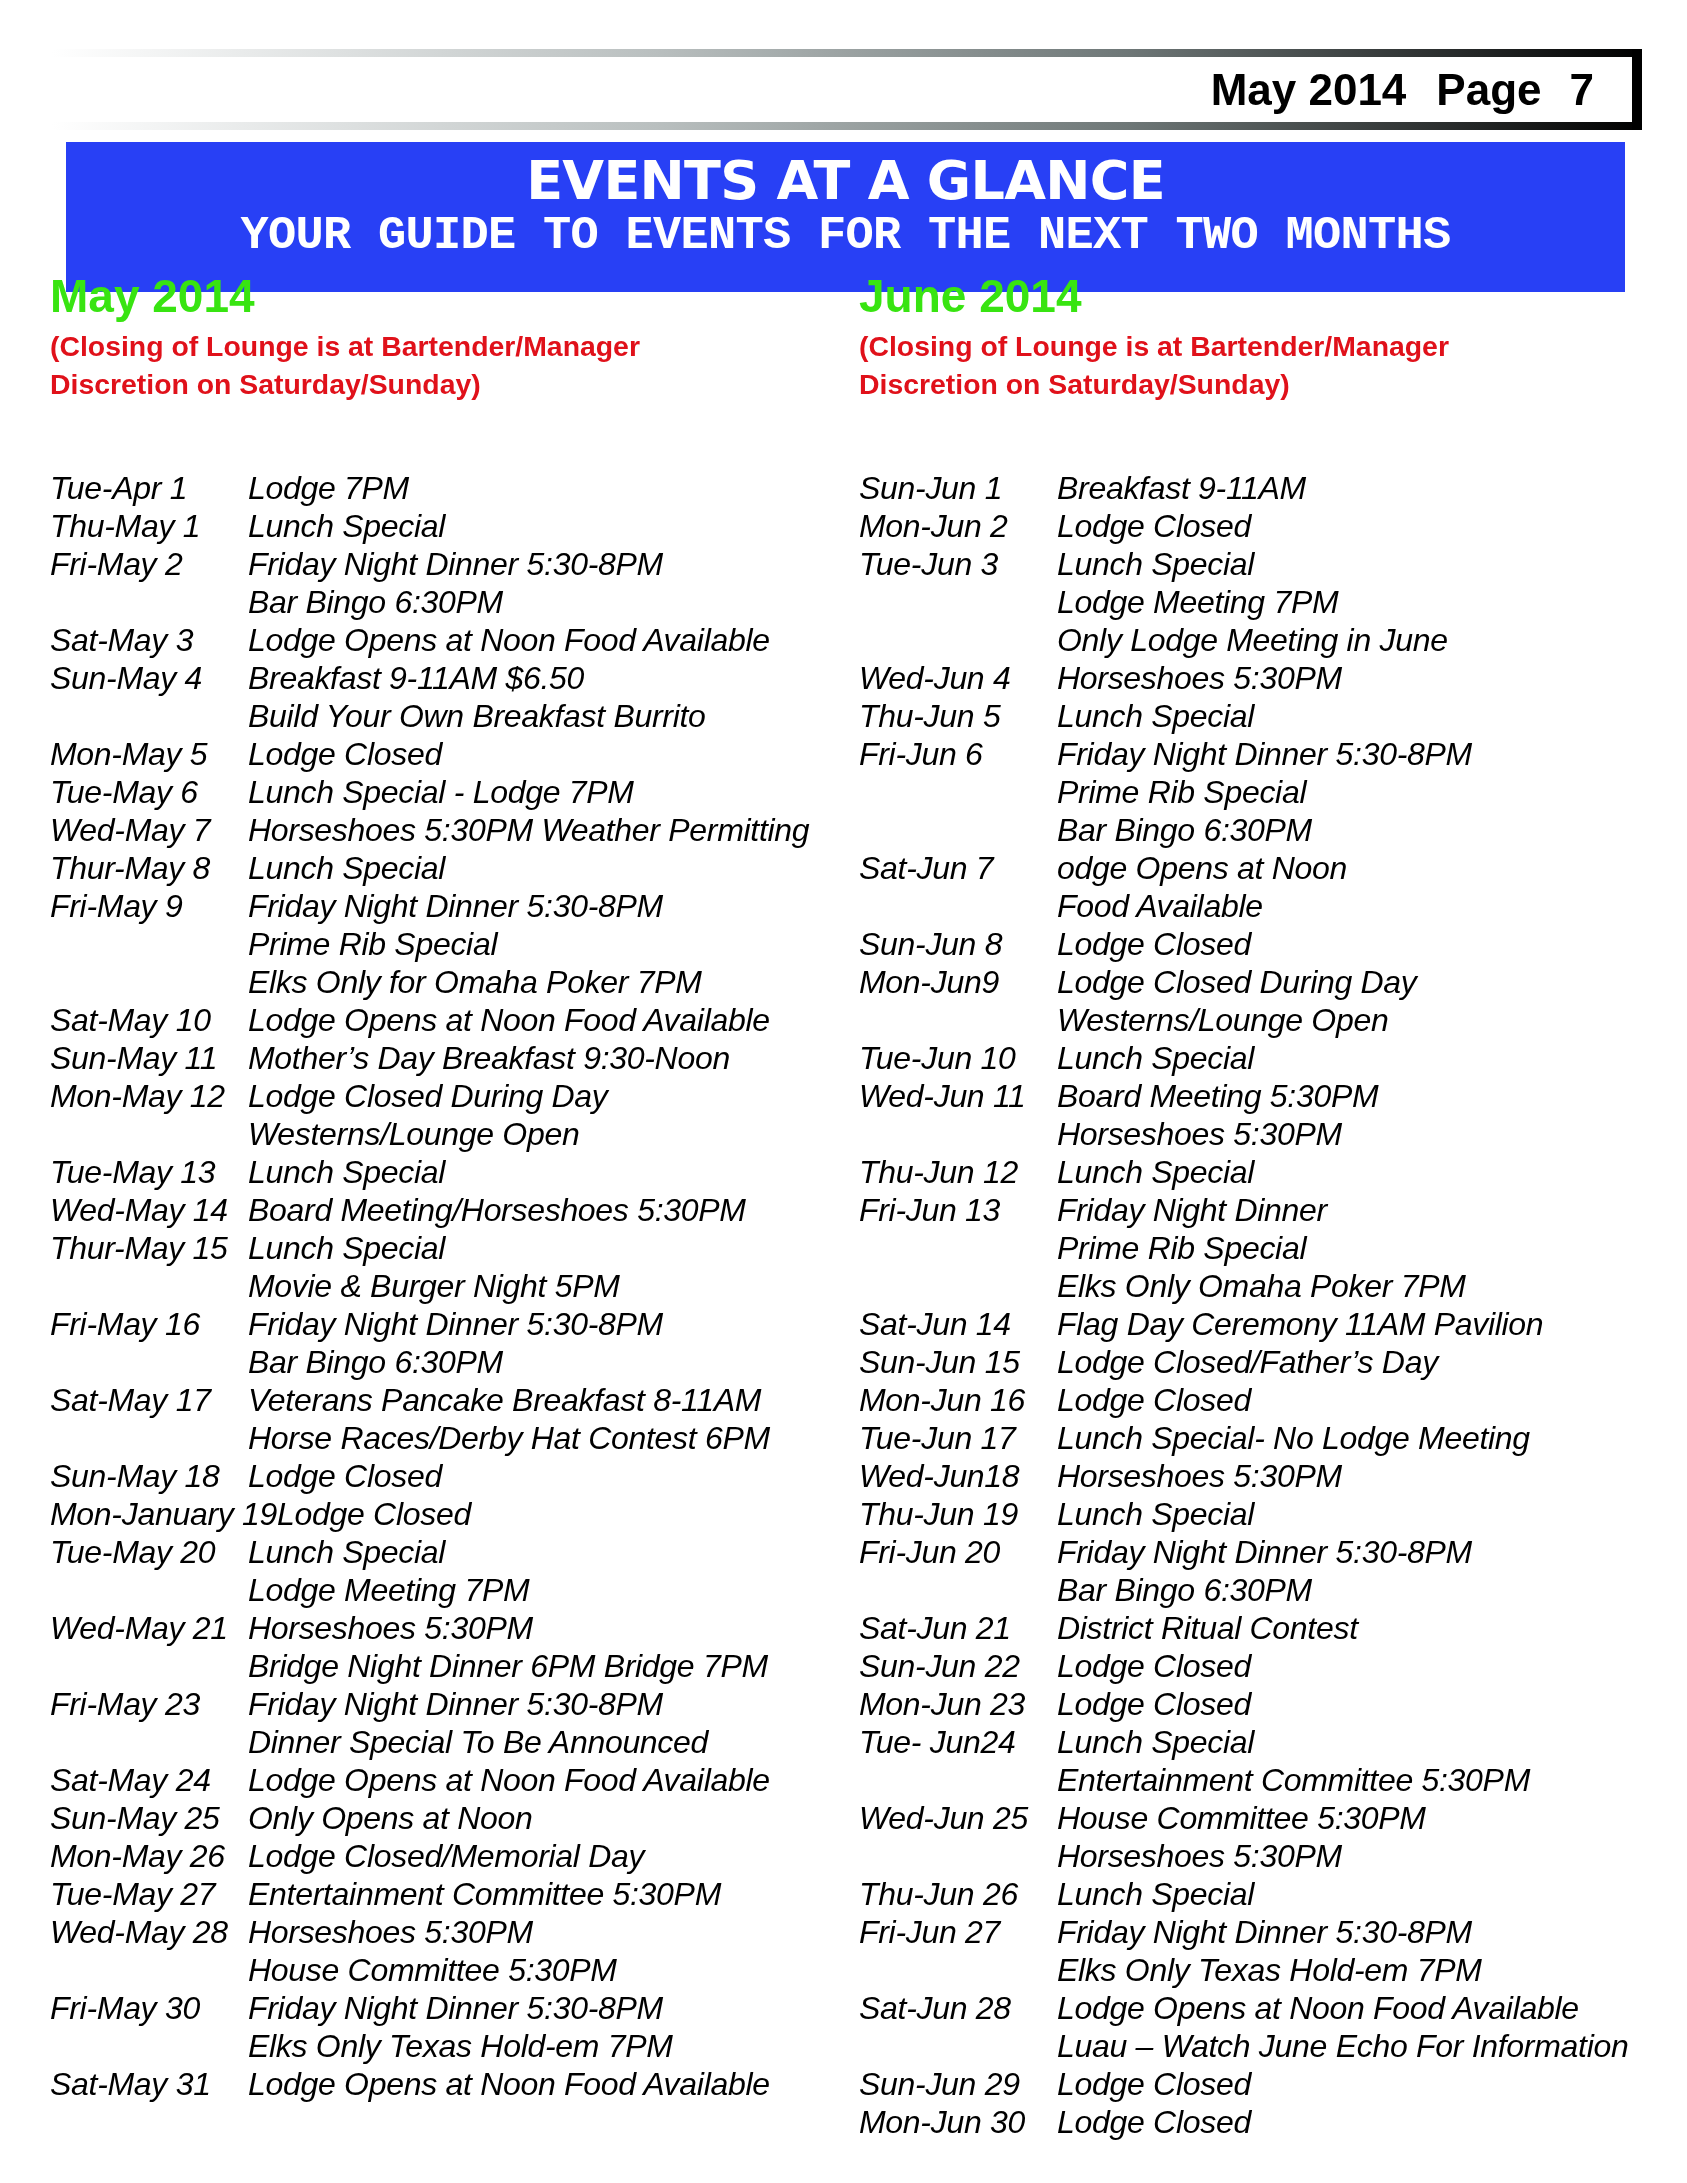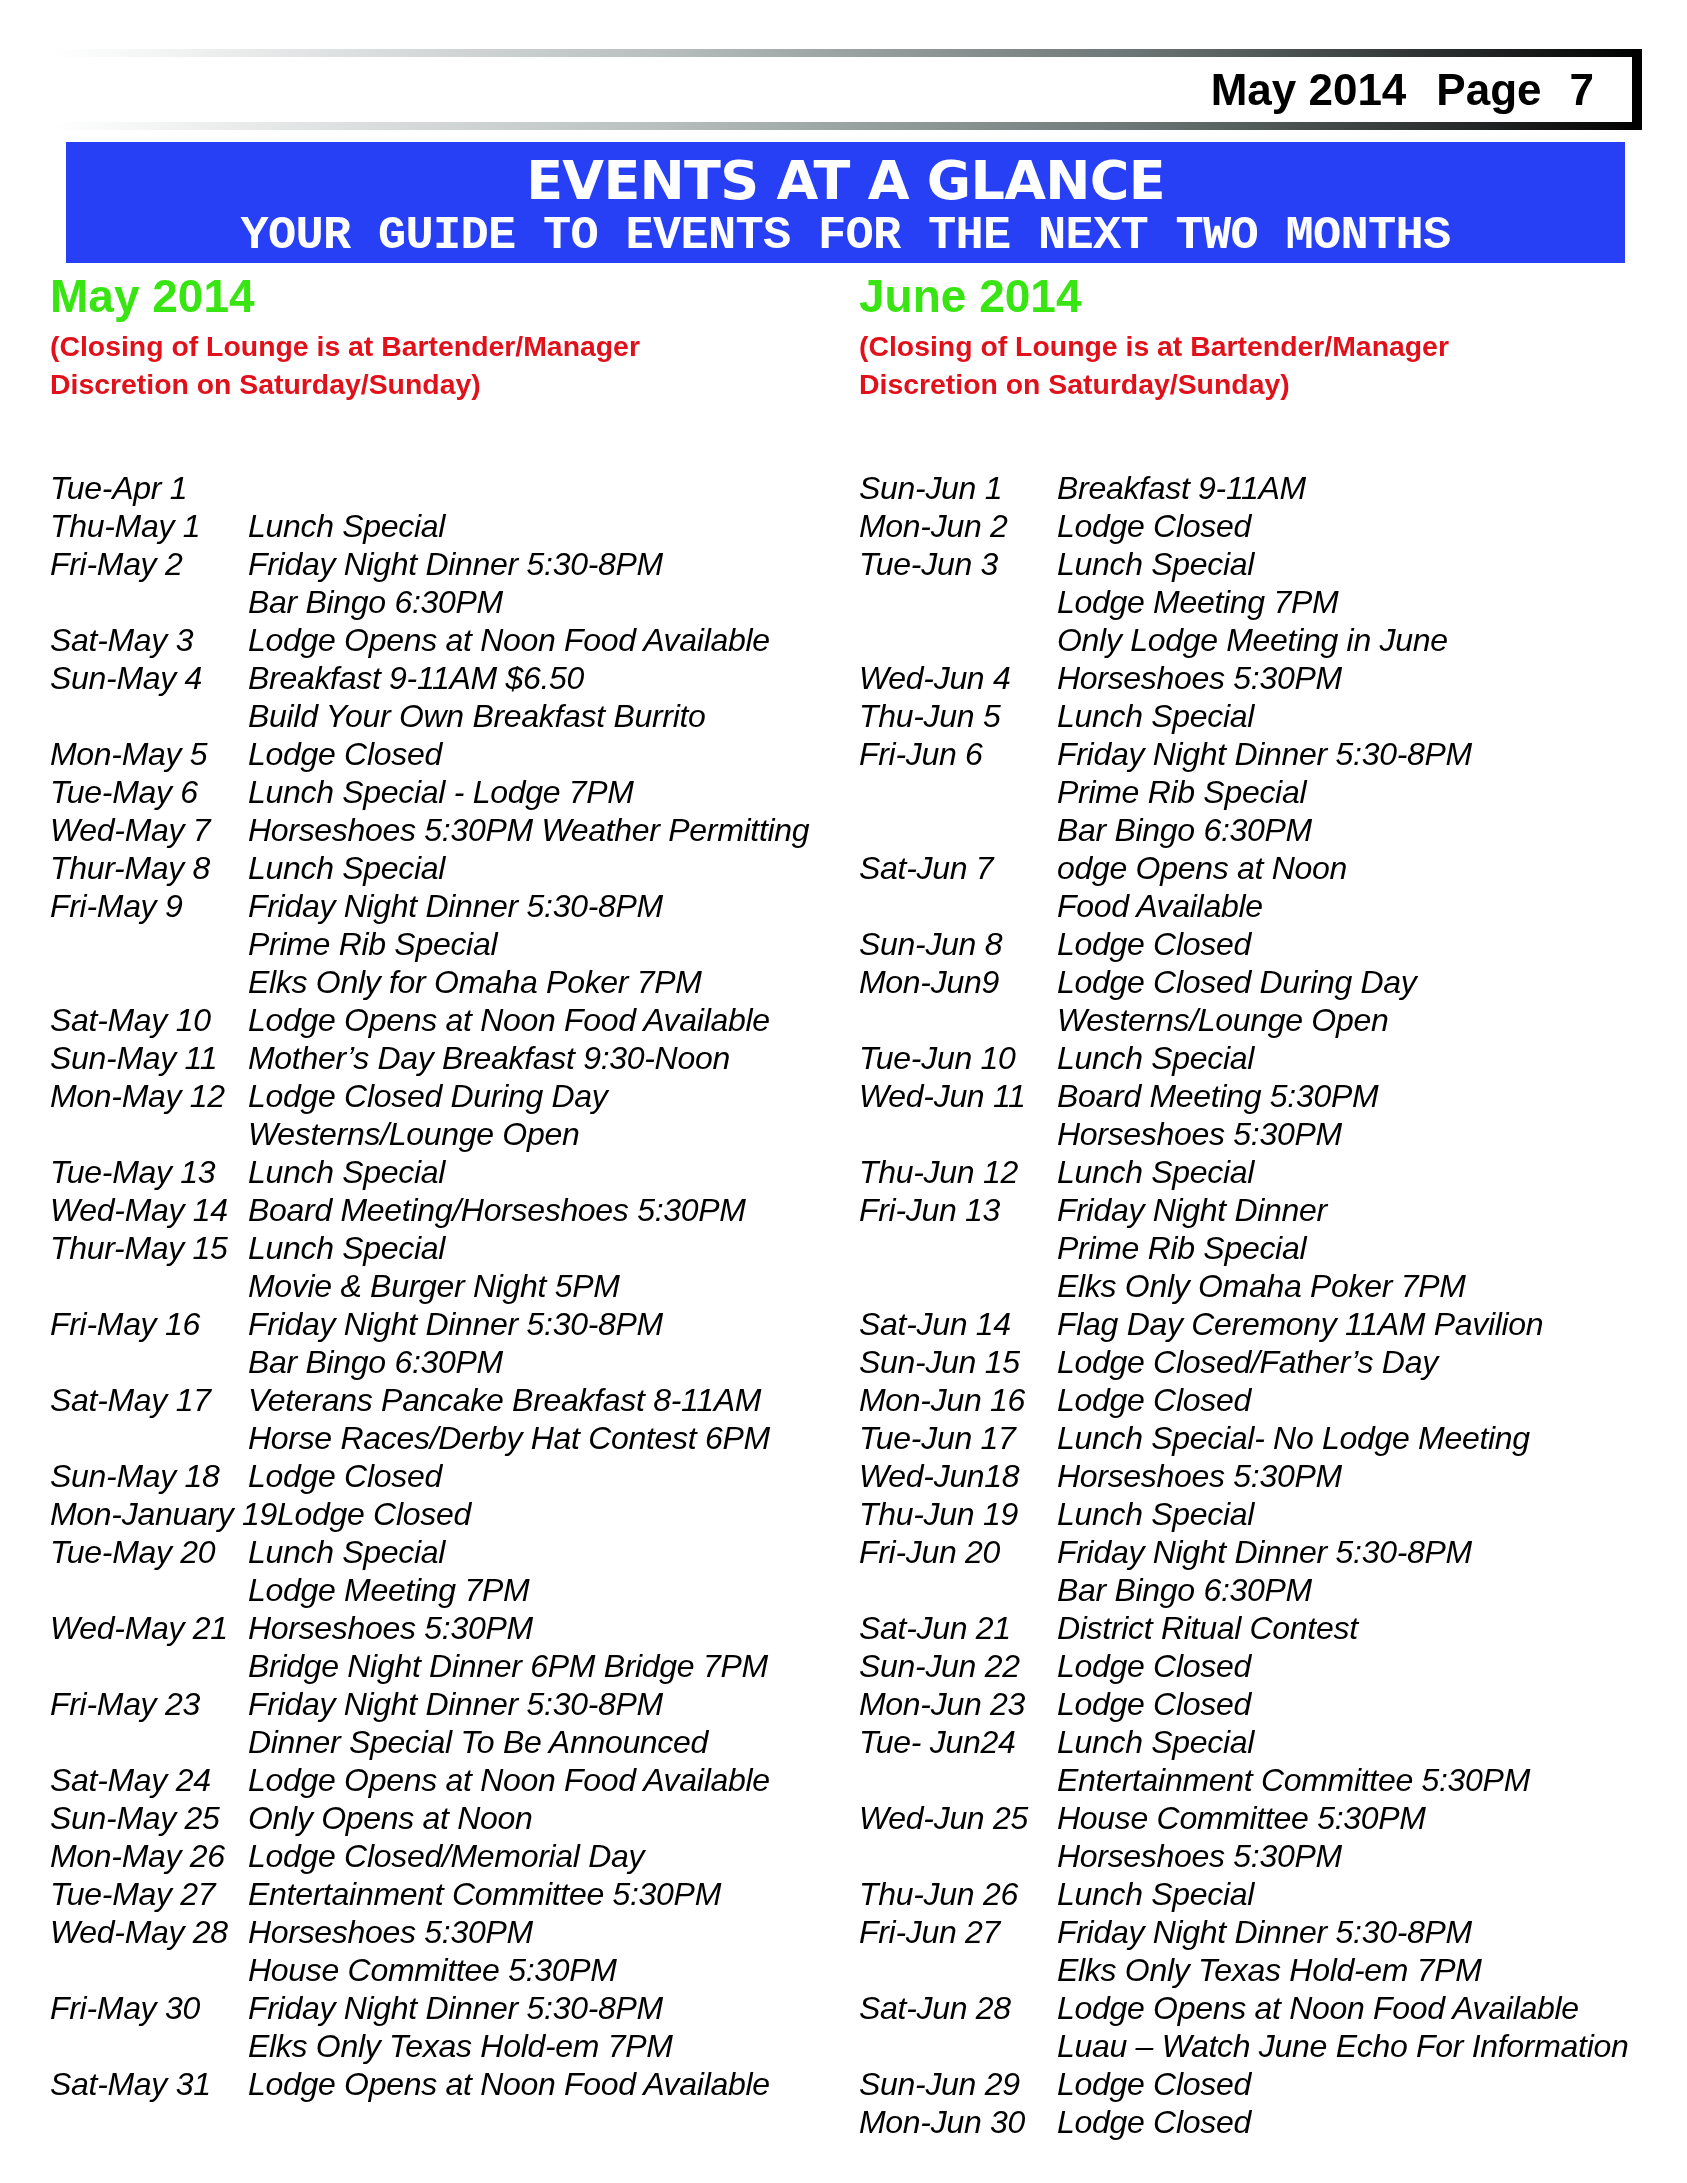--- a/index.html
+++ b/index.html
@@ -25,21 +25,21 @@
   .header-text {
     position: absolute; right: 48px; top: 0; bottom: 0;
     display: flex; align-items: center;
     font-weight: bold; font-size: 44px; white-space: nowrap;
   }
   .header-text .issue { margin-right: 30px; }
   .header-text .pageword { margin-right: 28px; }
 
   
   .banner {
-    position: absolute; left: 66px; top: 142px; width: 1559px; height: 121px;
+    position: absolute; left: 66px; top: 142px; width: 1559px; height: 150px;
     background: #2840F5; color: #ffffff; text-align: center;
     font-family: "DejaVu Sans", sans-serif; font-weight: bold;
   }
   .banner-title   { margin-top: 6.6px; font-size: 54px; line-height: 64px; letter-spacing: -0.7px; }
   .banner-subtitle{ font-size: 47px; line-height: 46px; letter-spacing: -0.7px; font-family: Liberation Mono, monospace; }
 
   
   .col { position: absolute; top: 270px; }
   .col.may  { left: 50px;   width: 797px; }
   .col.june { left: 859px; width: 826px; }
@@ -76,20 +76,21 @@
     <div class="banner-title">EVENTS AT A GLANCE</div>
     <div class="banner-subtitle">YOUR GUIDE TO EVENTS FOR THE NEXT TWO MONTHS</div>
   </div>
 
   <section class="col may">
     <h2 class="month-title">May 2014</h2>
     <p class="note"><span>(Closing of Lounge is at Bartender/Manager</span><br><span>Discretion on Saturday/Sunday)</span></p>
     <div class="events">
         <div class="row">
           <span class="date">Tue-Apr 1</span>
+          <span class="desc">Lodge 7PM</span>
         </div>
         <div class="row">
           <span class="date">Thu-May 1</span>
           <span class="desc">Lunch Special</span>
         </div>
         <div class="row">
           <span class="date">Fri-May 2</span>
           <span class="desc">Friday Night Dinner 5:30-8PM</span>
         </div>
         <div class="row">

